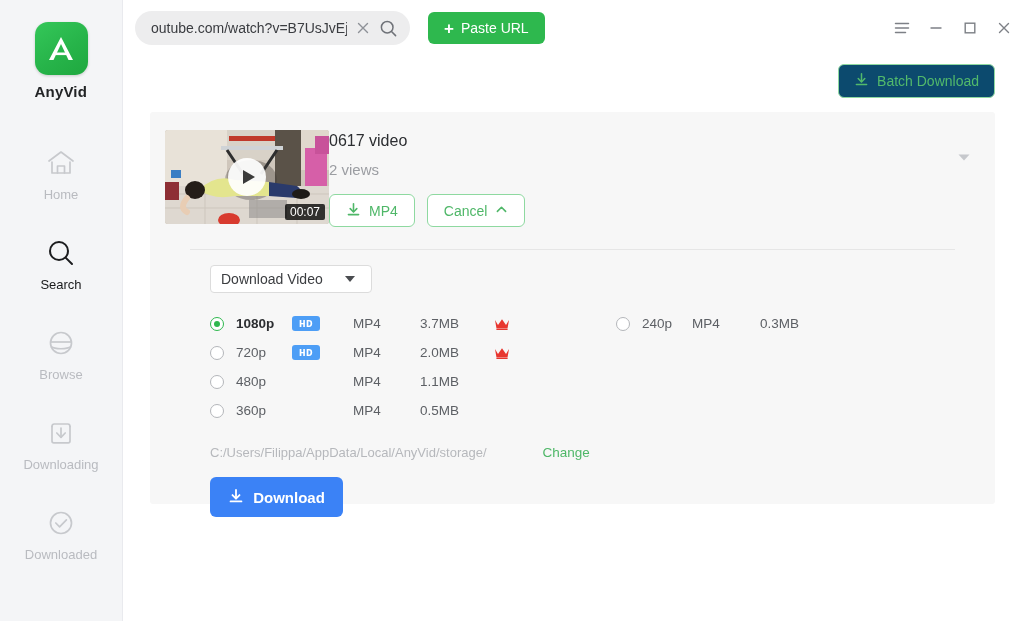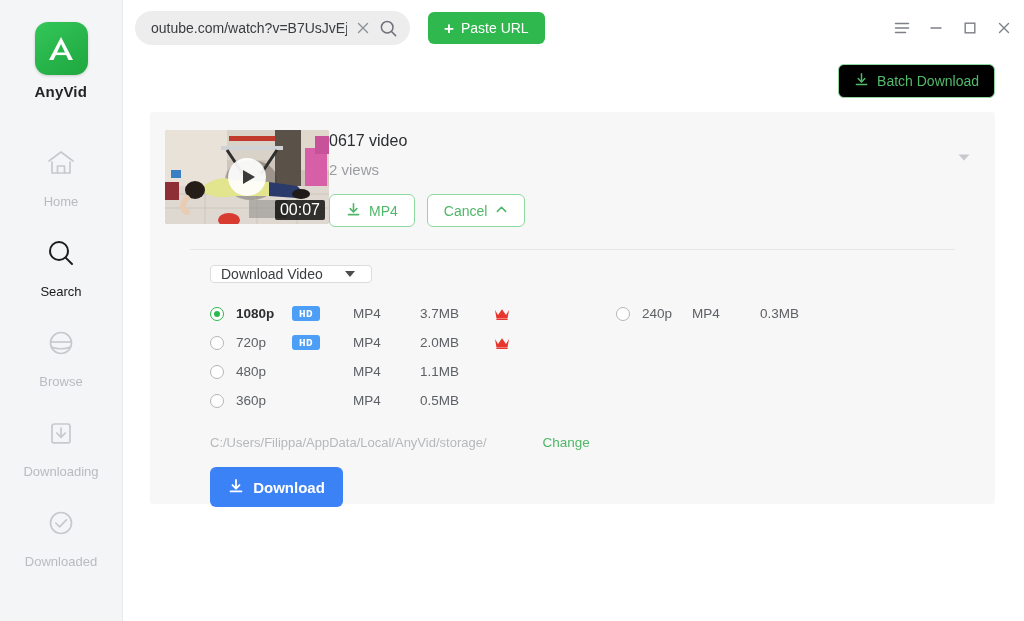--- a/index.html
+++ b/index.html
@@ -45,21 +45,21 @@
   .nav-item {
     width: 100%;
     height: 90px;
     display: flex; flex-direction: column;
     align-items: center; justify-content: flex-start;
     color: #c2c4c8;
     cursor: pointer;
     padding-top: 4px;
   }
   .nav-item .ic { height: 34px; display:flex; align-items:center; justify-content:center; }
-  .nav-label { margin-top: 14px; font-size: 13px; color: #b9bbc0; }
+  .nav-label { margin-top: 7px; font-size: 13px; color: #b9bbc0; }
   .nav-item.active { color: #18191b; }
   .nav-item.active .nav-label { color: #18191b; font-weight: normal; }
 
   
   .main {
     flex: 1 1 auto;
     position: relative;
     display: flex; flex-direction: column;
     background: #ffffff;
     min-width: 0;
@@ -121,21 +121,21 @@
   .batch-row {
     height: 50px;
     display: flex; align-items: center; justify-content: flex-end;
     padding-right: 29px;
     flex: 0 0 50px;
   }
   .batch-btn {
     height: 34px;
     border: 1px solid #8ed9a0;
     border-radius: 6px;
-    background: #000000;
+    background: #0c4a6e;
     color: #52ba6b;
     font-size: 14px;
     padding: 0 15px;
     display: flex; align-items: center; gap: 8px;
     cursor: pointer;
     font-family: "Liberation Sans", sans-serif;
   }
 
   
   .card-area { padding: 6px 29px 0 27px; }
@@ -177,21 +177,21 @@
     content: ""; display: block;
     width: 0; height: 0;
     border-left: 12px solid #3a3a3a;
     border-top: 7.5px solid transparent;
     border-bottom: 7.5px solid transparent;
     margin-left: 4px;
   }
   .thumb .dur {
     position: absolute; right: 4px; bottom: 4px;
     background: rgba(0,0,0,.78);
-    color: #fff; font-size: 16px;
+    color: #fff; font-size: 12px;
     padding: 1px 5px; border-radius: 2px;
     font-family: "Liberation Sans", sans-serif;
   }
   .meta { padding-top: 2px; }
   .vtitle { font-size: 16px; color: #2c2e31; }
   .vviews { font-size: 15px; color: #9b9da2; margin-top: 11px; }
   .btn-row { margin-top: 16px; display: flex; gap: 12px; }
   .ghost-btn {
     height: 33px;
     border: 1px solid #8ed9a0;
@@ -210,21 +210,21 @@
   }
 
   .divider {
     height: 1px; background: #e6e6e6;
     margin: 22px 40px 0 40px;
   }
 
   
   .select-row { padding: 15px 0 0 60px; }
   .vselect {
-    width: 162px; height: 18px;
+    width: 162px; height: 28px;
     background: #fff;
     border: 1px solid #dcdcdc;
     border-radius: 4px;
     display: flex; align-items: center;
     padding: 0 10px;
     font-size: 14px; color: #3b3d40;
     justify-content: space-between;
     cursor: pointer;
   }
   .caret-down {

